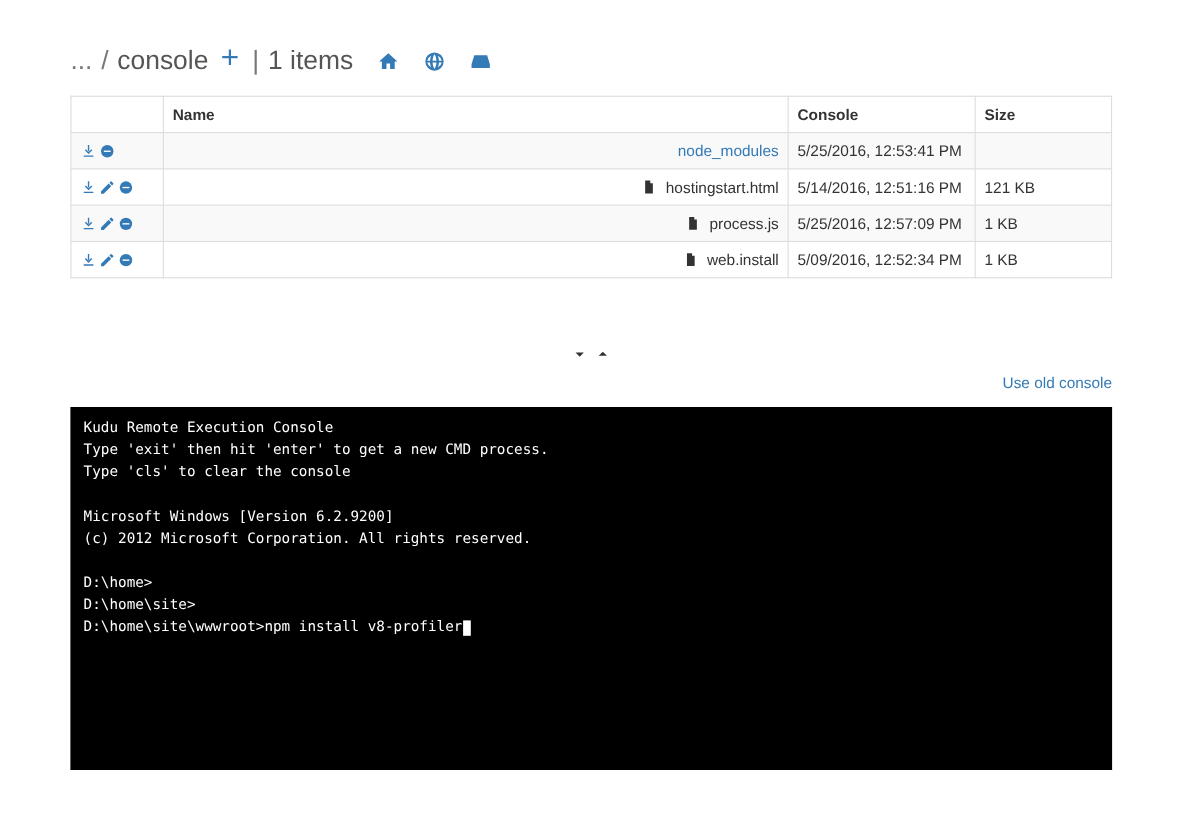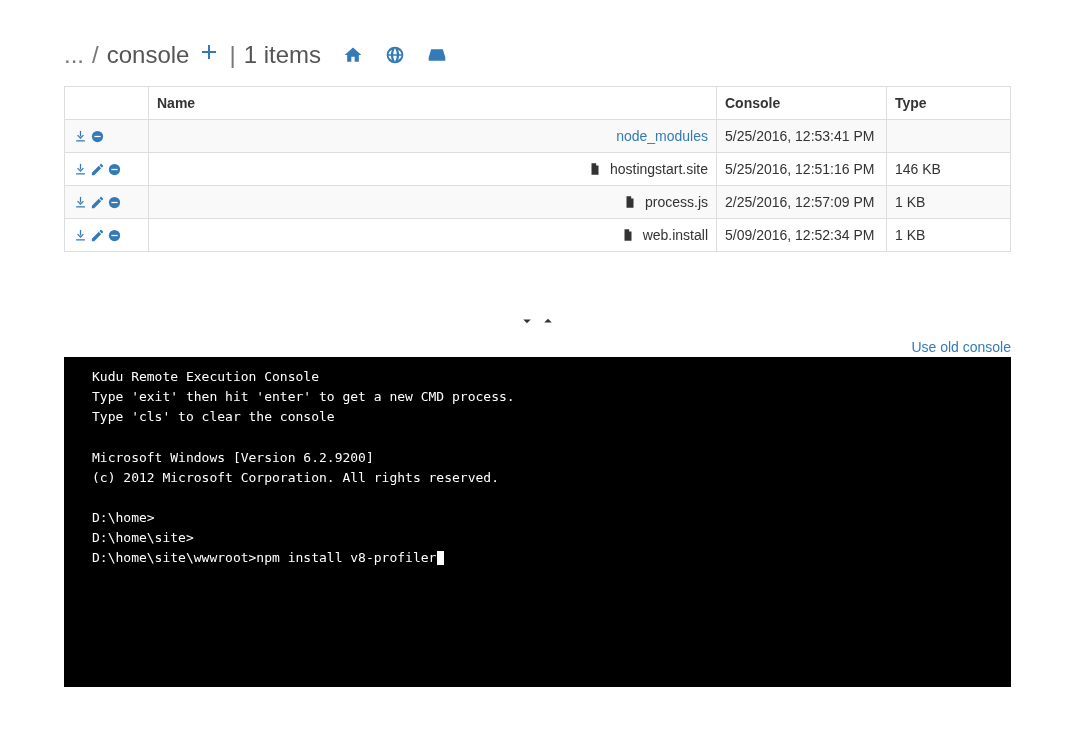--- a/index.html
+++ b/index.html
@@ -27,23 +27,23 @@
     .action-icon svg { width: 15px; height: 15px; }
     .name-cell { display: flex; align-items: center; gap: 8px; justify-content: flex-end; }
     .name-cell .file-icon svg { width: 14px; height: 14px; }
     .name-cell .file-icon { color: #333; display: inline-flex; }
     .name-cell .folder-icon { color: #333; display: inline-flex; }
     .name-cell a.link-name { color: #337ab7; text-decoration: none; }
     .name-cell .text-name { color: #333; }
     .toggle-bar { text-align: center; margin: 60px 0 6px 0; color: #333; }
     .toggle-bar .chev { cursor: pointer; display: inline-flex; }
     .toggle-bar .chev svg { width: 18px; height: 18px; }
-    .old-console-link { text-align: right; margin-bottom: 2px; }
+    .old-console-link { text-align: right; margin-bottom: 14px; }
     .old-console-link a { color: #337ab7; text-decoration: none; font-size: 14px; }
-    .console { background: #000; color: #fff; font-family: Consolas, "Lucida Console", Monaco, monospace; font-size: 13px; padding: 10px 28px; min-height: 330px; line-height: 1.55; white-space: pre; overflow-x: auto; }
+    .console { background: #000; color: #fff; font-family: Consolas, "Lucida Console", Monaco, monospace; font-size: 13px; padding: 10px 12px; min-height: 330px; line-height: 1.55; white-space: pre; overflow-x: auto; }
     .console .cursor { display: inline-block; width: 7px; height: 14px; background: #fff; vertical-align: text-bottom; margin-left: 1px; }
   </style>
 </head>
 <body>
 
 <div class="container">
 
   <div class="breadcrumb-bar">
     <span>...</span>
     <span class="sep">/</span>
@@ -71,21 +71,21 @@
         </svg>
     </span>
   </div>
 
   <table class="file-table">
     <thead>
       <tr>
         <th class="col-actions"></th>
         <th class="col-name">Name</th>
         <th class="col-modified">Console</th>
-        <th class="col-size">Type</th>
+        <th class="col-size">Size</th>
       </tr>
     </thead>
     <tbody id="file-tbody">
         <tr>
           <td class="col-actions">
             <div class="actions">
               <span class="action-icon">
                 <svg viewBox="0 0 24 24" fill="currentColor">
                   <path d="M5 20h14v-2H5v2zM12 3v10l4-4 1.4 1.4L12 16l-5.4-5.6L8 9l4 4V3h0z"></path>
                   <path d="M11 3h2v9h-2z"></path>
@@ -135,25 +135,25 @@
               </span>
             </div>
           </td>
           <td>
             <div class="name-cell">
               <span class="file-icon">
                 <svg viewBox="0 0 24 24" fill="currentColor">
                   <path d="M6 2h8l4 4v16H6V2zm8 0v4h4"></path>
                 </svg>
               </span>
-              <span class="text-name">hostingstart.site</span>
-            </div>
-          </td>
-          <td class="col-modified">5/25/2016, 12:51:16 PM</td>
-          <td class="col-size">146 KB</td>
+              <span class="text-name">hostingstart.html</span>
+            </div>
+          </td>
+          <td class="col-modified">5/14/2016, 12:51:16 PM</td>
+          <td class="col-size">121 KB</td>
         </tr>
         <tr>
           <td class="col-actions">
             <div class="actions">
               <span class="action-icon">
                 <svg viewBox="0 0 24 24" fill="currentColor">
                   <path d="M5 20h14v-2H5v2zM12 3v10l4-4 1.4 1.4L12 16l-5.4-5.6L8 9l4 4V3h0z"></path>
                   <path d="M11 3h2v9h-2z"></path>
                 </svg>
               </span>
@@ -173,21 +173,21 @@
           <td>
             <div class="name-cell">
               <span class="file-icon">
                 <svg viewBox="0 0 24 24" fill="currentColor">
                   <path d="M6 2h8l4 4v16H6V2zm8 0v4h4"></path>
                 </svg>
               </span>
               <span class="text-name">process.js</span>
             </div>
           </td>
-          <td class="col-modified">2/25/2016, 12:57:09 PM</td>
+          <td class="col-modified">5/25/2016, 12:57:09 PM</td>
           <td class="col-size">1 KB</td>
         </tr>
         <tr>
           <td class="col-actions">
             <div class="actions">
               <span class="action-icon">
                 <svg viewBox="0 0 24 24" fill="currentColor">
                   <path d="M5 20h14v-2H5v2zM12 3v10l4-4 1.4 1.4L12 16l-5.4-5.6L8 9l4 4V3h0z"></path>
                   <path d="M11 3h2v9h-2z"></path>
                 </svg>

